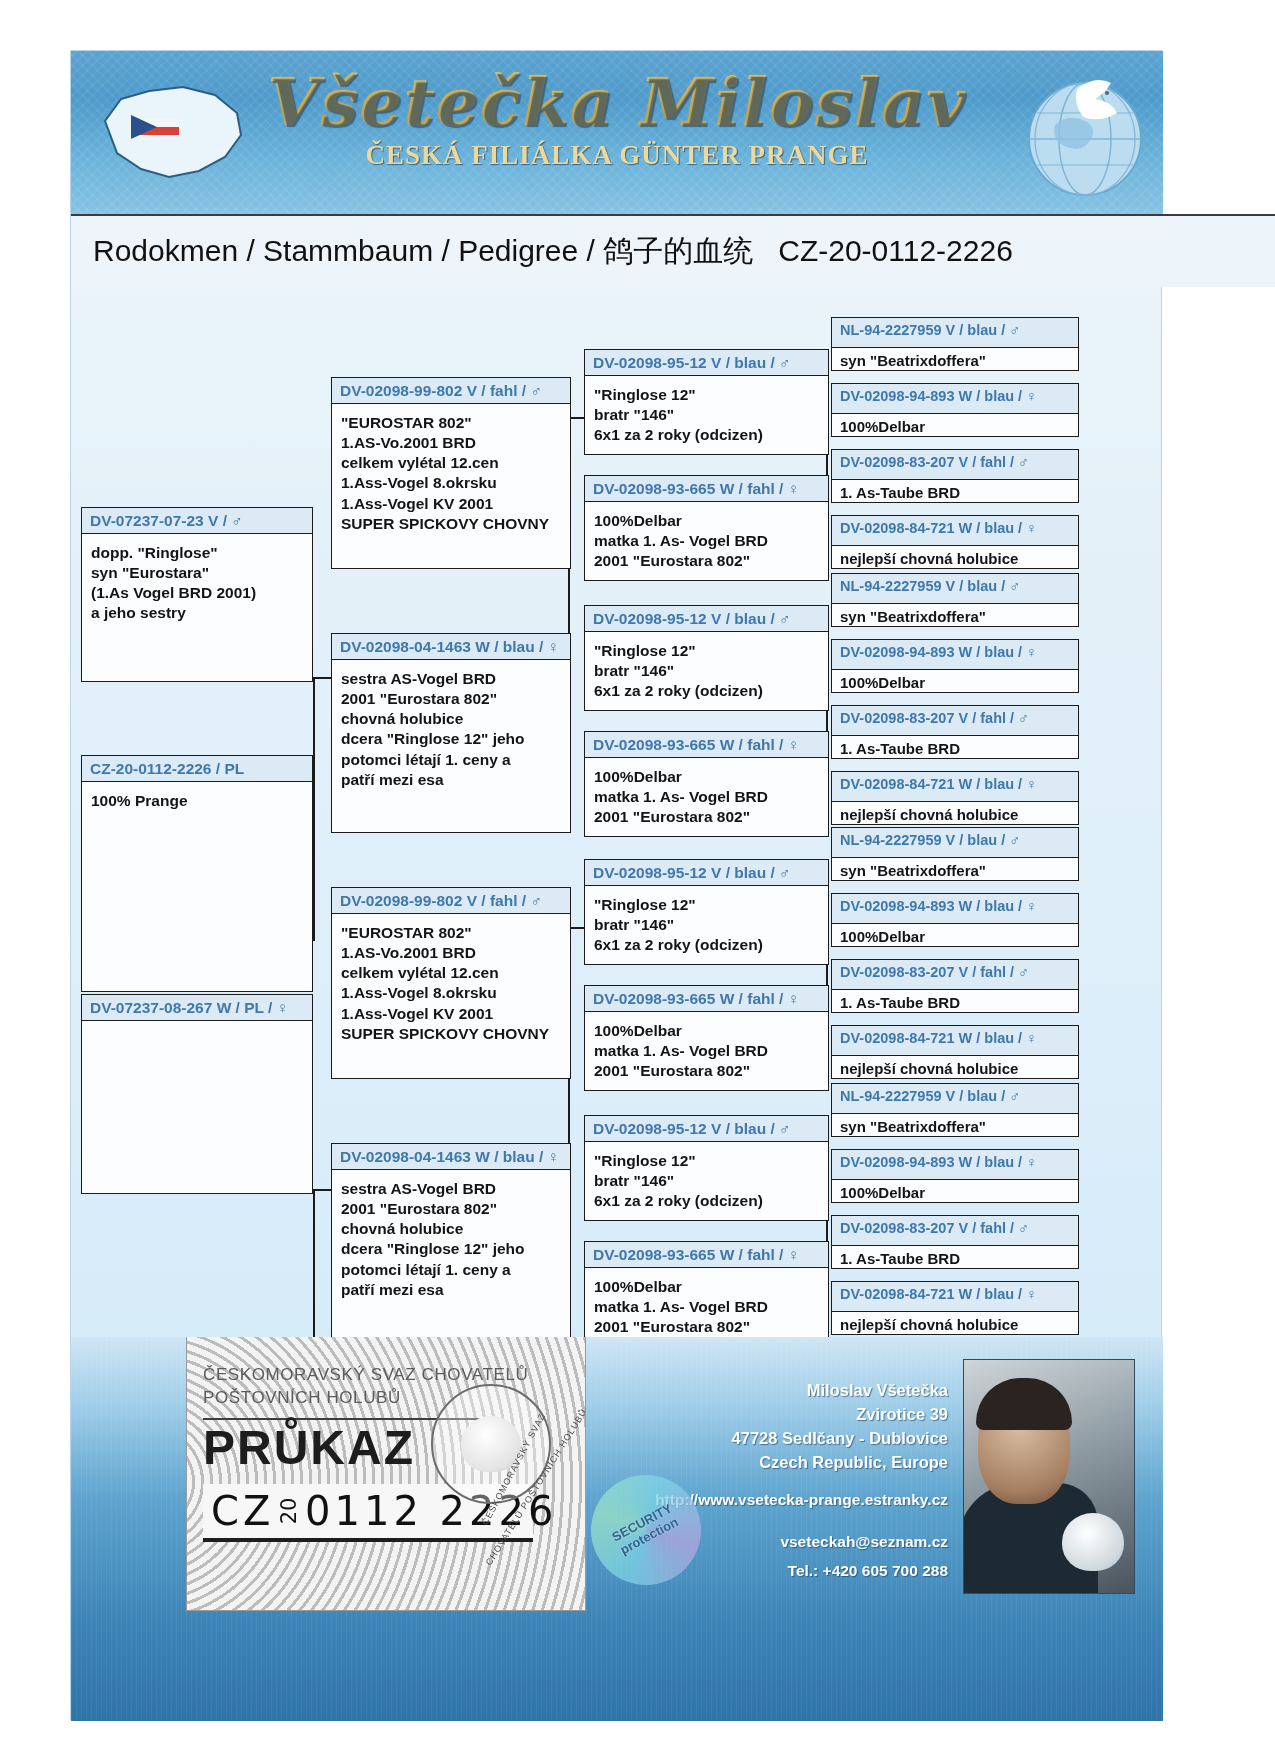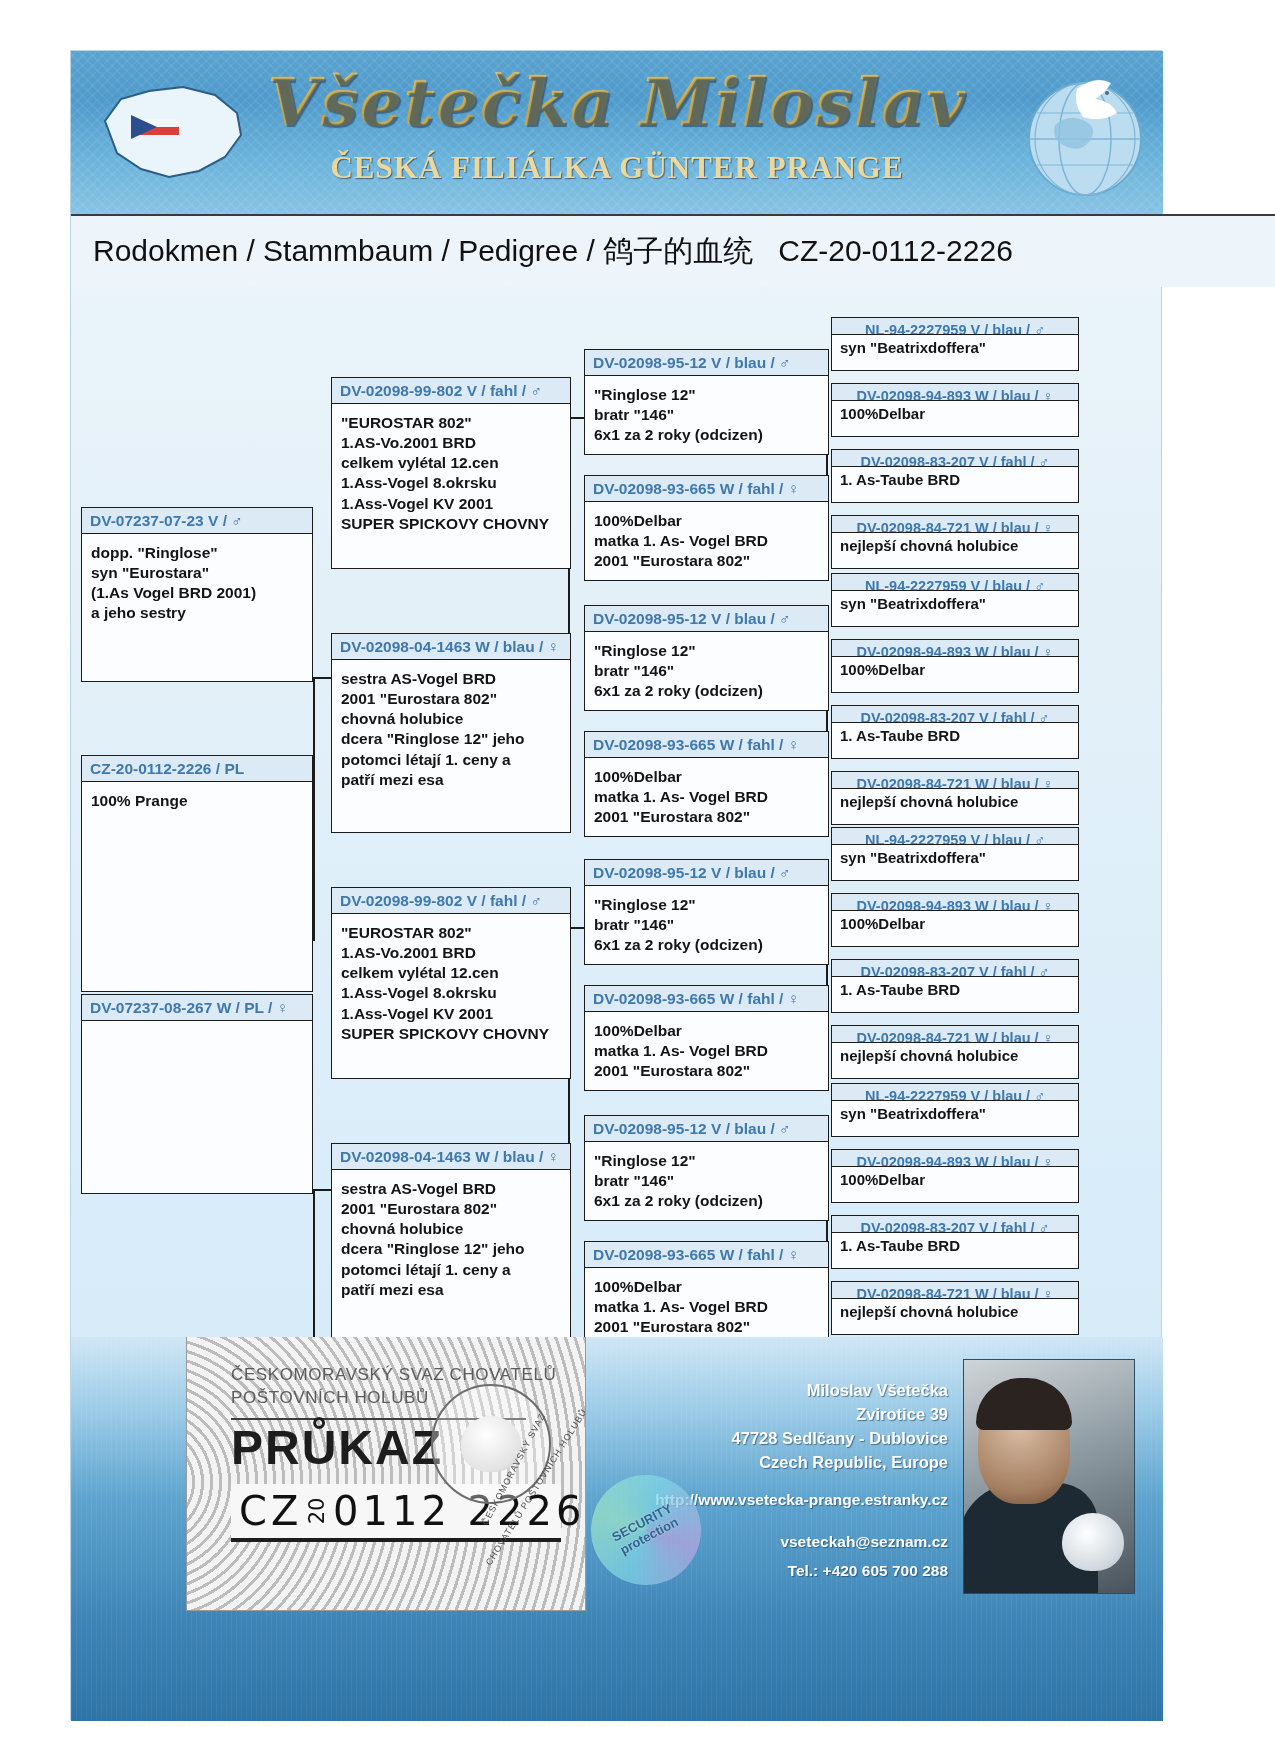--- a/index.html
+++ b/index.html
@@ -40,23 +40,23 @@
     font-style: italic; font-weight: 700;
     font-size: 66px; line-height: 1;
     letter-spacing: 2px;
     color: #f0d99a;
     text-shadow: 2px 2px 1px rgba(40,70,95,.65), 0 0 2px #c9a94e;
     background: linear-gradient(180deg,#fdf2cf 0%, #e8c878 45%, #b68f3d 70%, #f2e0ae 100%);
     -webkit-background-clip: text; background-clip: text;
     -webkit-text-fill-color: transparent;
   }
   .brand-sub {
-    margin-top: 15px;
+    margin-top: 5px;
     font-family: "Liberation Serif", serif;
-    font-size: 31px; font-weight: 700;
+    font-size: 27px; font-weight: 700;
     letter-spacing: 1px;
     color:#ecd79c;
     text-shadow: 1px 1px 1px rgba(35,65,90,.7);
   }
   .map-cz { position:absolute; left:24px; top:22px; width:155px; height:120px; z-index:4; }
   .globe  { position:absolute; right:12px; top:14px; width:140px; height:140px; z-index:4; }
 
   
   .title-row {
     position:absolute; left:0; top:163px; width:1220px; height:73px;
@@ -82,21 +82,21 @@
     border-bottom:1px solid #1b1b1b;
     padding:0 8px;
     font-size:15.5px; font-weight:700; color:#3f78ad;
     white-space:nowrap; overflow:hidden;
   }
   .node .body {
     padding:9px 9px 4px 9px;
     font-size:15.5px; font-weight:700; color:#141414; line-height:1.30;
     white-space:pre-line;
   }
-  .node.small .hdr { height:17px; line-height:24px; font-size:14.5px;text-align:center; }
+  .node.small .hdr { height:30px; line-height:24px; font-size:14.5px; }
   .node.small .body { padding:4px 8px; font-size:15px; line-height:1.15; }
 
   .conn { position:absolute; background:#1b1b1b; }
 
   
   .footer {
     position:absolute; left:0; top:1286px; width:1092px; height:384px;
     background: linear-gradient(180deg,#cfe6f5 0%, #9fcde8 18%, #5ea4cf 42%, #3d84b6 75%, #2f74a6 100%);
     overflow:hidden;
   }
@@ -144,21 +144,21 @@
     width:400px; height:280px;
     background:#efefef;
     border:1px solid #9a9a9a; z-index:6; overflow:hidden;
   }
   .idcard::before{
     content:""; position:absolute; inset:0;
     background:
       repeating-radial-gradient(circle at -40px 150px, #b9b9b9 0 3px, #f3f3f3 3px 9px);
     opacity:.95;
   }
-  .idc-inner { position:relative; z-index:2; padding:32px 0 0 44px; }
+  .idc-inner { position:relative; z-index:2; padding:32px 0 0 16px; }
   .idc-org {
     font-family:"Liberation Sans", sans-serif;
     font-size:17px; color:#5c5c5c; letter-spacing:.6px; line-height:1.35;
     white-space:pre-line;
   }
   .idc-rule { width:295px; height:2px; background:#3d3d3d; margin:8px 0 4px 0; }
   .idc-title {
     font-size:48px; font-weight:700; color:#1d1d1d; letter-spacing:2px; line-height:1;
   }
   .idc-sub {

